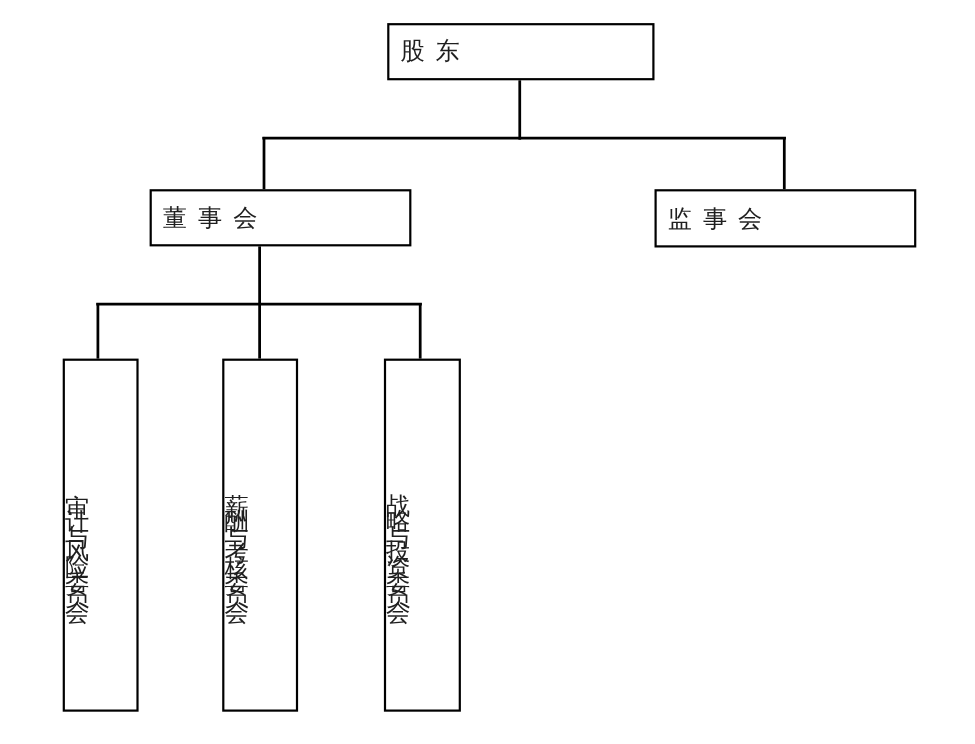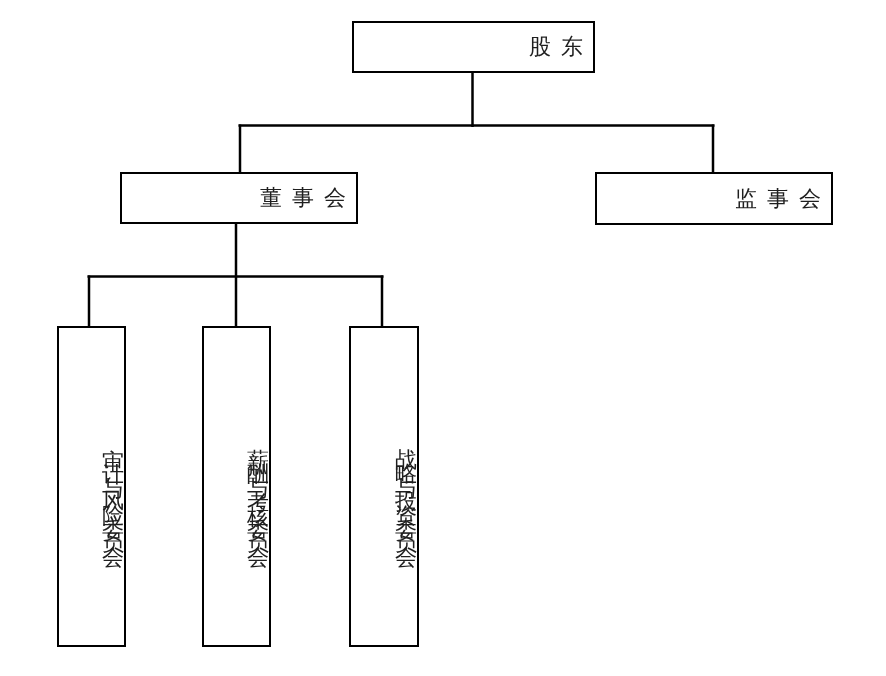--- a/index.html
+++ b/index.html
@@ -28,31 +28,31 @@
   .connectors line {
     stroke: var(--line, #000000);
     stroke-width: 2.5;
   }
   .node {
     position: absolute;
     border: 2.5px solid var(--line, #000000);
     background: var(--background, #ffffff);
     display: flex;
     align-items: center;
-    justify-content: flex-end;
+    justify-content: flex-start;
     color: var(--text, #1f1f1f);
   }
   .node-h span {
     font-size: 22px;
     letter-spacing: 10px;
     text-indent: 10px;
     white-space: nowrap;
   }
   .node-root { left: 352px; top: 21px; width: 243px; height: 52px; }
-  .node-board { left: 120px; top: 172px; width: 238px; height: 52px; }
+  .node-board { left: 136px; top: 172px; width: 238px; height: 52px; }
   .node-supervisory { left: 595px; top: 172px; width: 238px; height: 53px; font-family: Liberation Mono, monospace; }
   .node-v { top: 326px; width: 69px; height: 321px; }
   .node-committee-1 { left: 57px; }
   .node-committee-2 { left: 202px; }
   .node-committee-3 { left: 349px; width: 70px; }
   .node-v span {
     writing-mode: vertical-rl;
     text-orientation: upright;
     font-size: 22px;
     line-height: 1;

